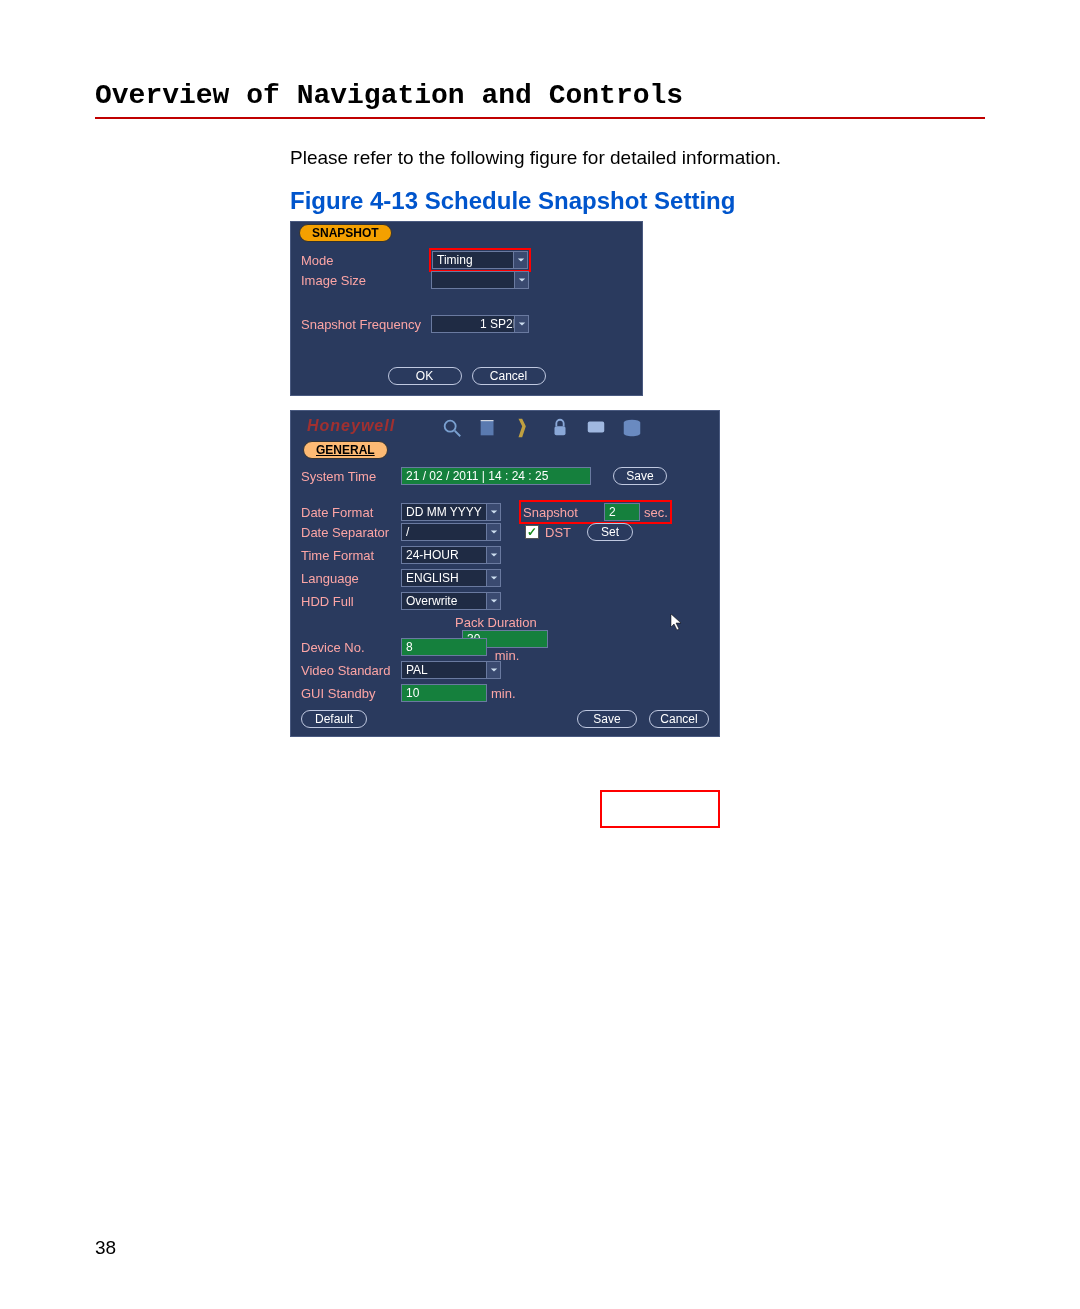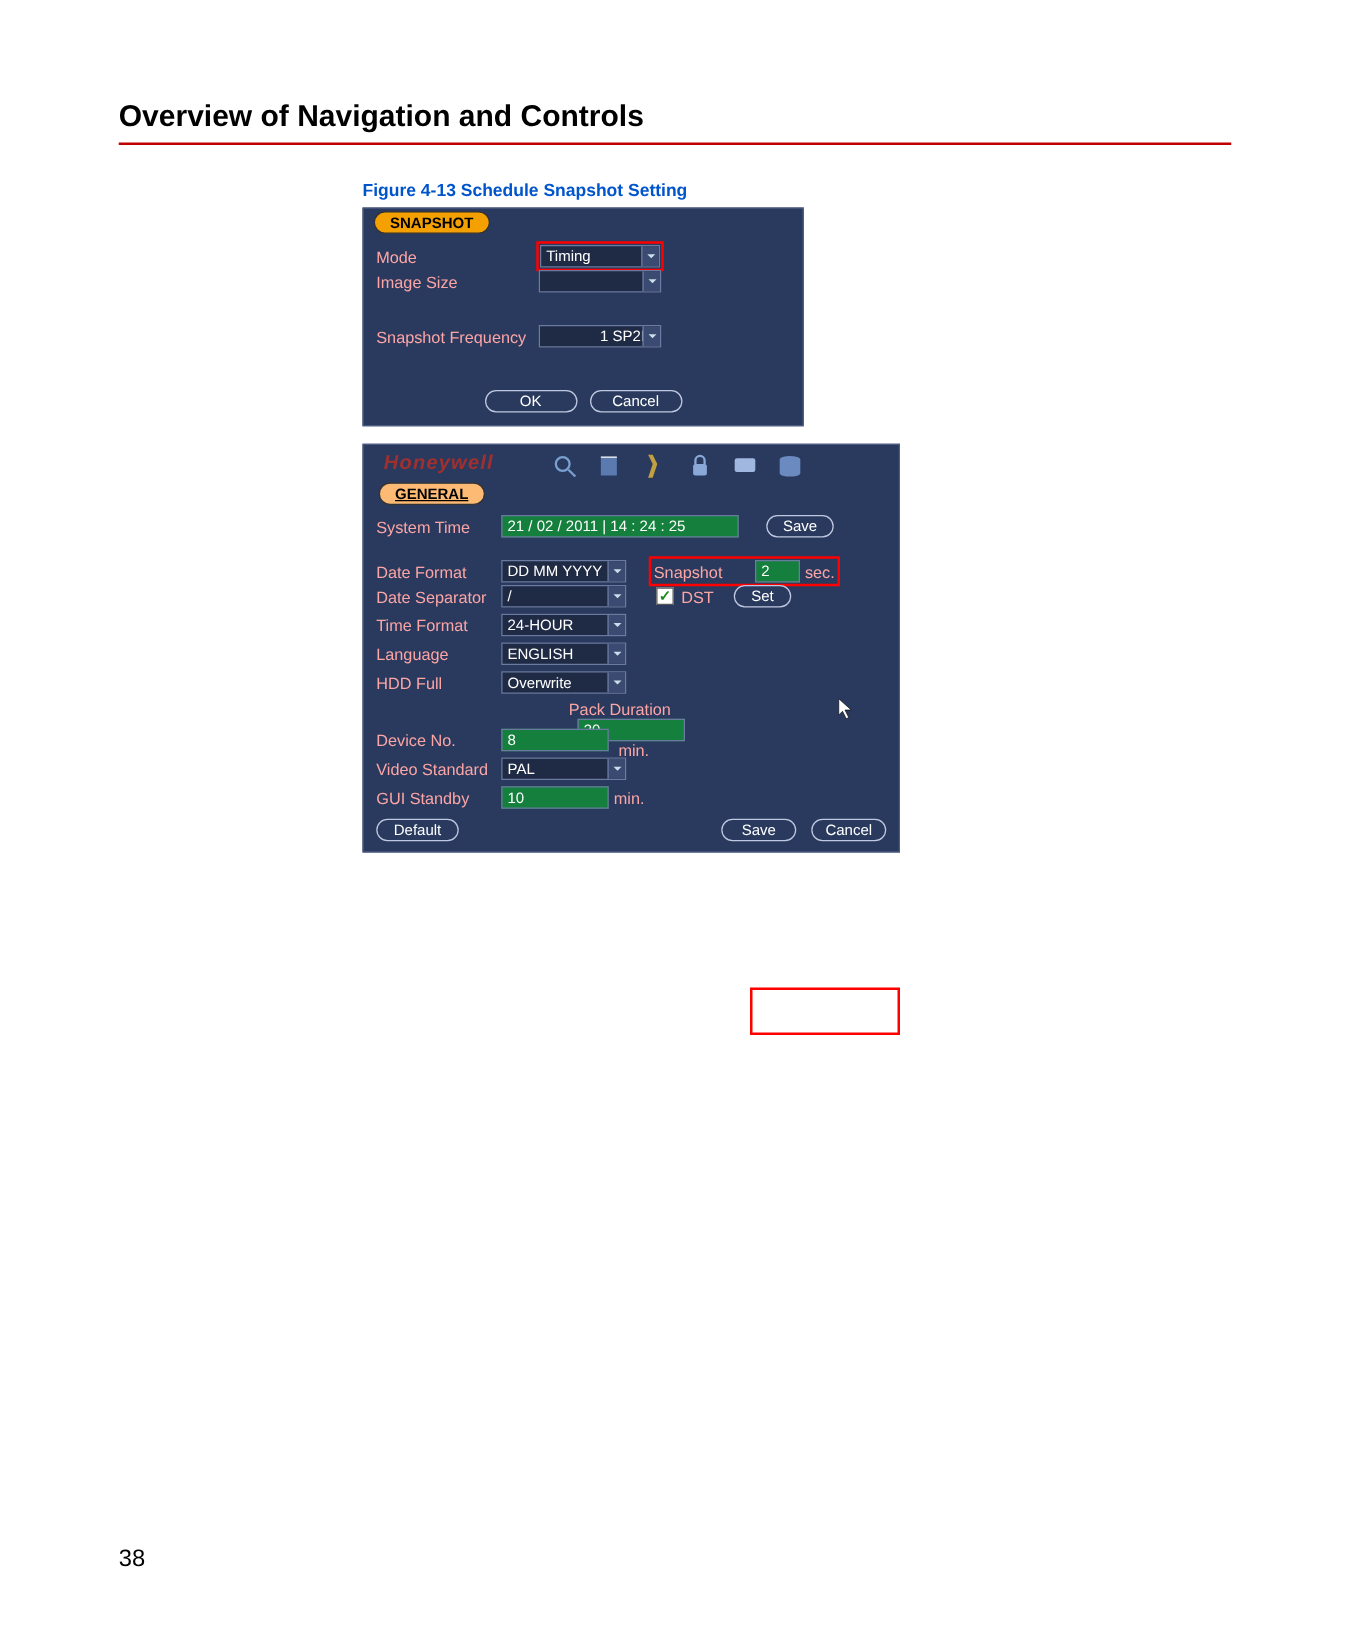--- a/index.html
+++ b/index.html
@@ -8,38 +8,38 @@
     font-family: Arial, Helvetica, sans-serif;
     width: 1080px;
     height: 1309px;
     position: relative;
     color: #000;
   }
   .page {
     padding: 80px 95px 0 95px;
   }
   .section-title {
-    font-size: 24px;
+    font-size: 28px;
     font-weight: bold;
-    font-family: Liberation Sans, sans-serif;
+    font-family: Liberation Mono, monospace;
   }
   .red-rule {
     border: none;
     border-top: 2px solid #c00000;
     margin-top: 6px;
     margin-bottom: 28px;
   }
   .body-text {
     margin-left: 195px;
     font-size: 19px;
     margin-bottom: 18px;
   }
   .figure-caption {
     margin-left: 195px;
-    font-size: 14px;
+    font-size: 24px;
     font-weight: bold;
     color: #0055cc;
     margin-bottom: 6px;
   }
   .figure-wrap { margin-left: 195px; }
   .dvr-panel {
     background: #2a3a5e;
     border: 1px solid #4a5a80;
     color: #fff;
     font-family: Arial, sans-serif;
@@ -152,20 +152,21 @@
     bottom:50px;
     font-size:19px;
   }
 </style>
 </head>
 <body>
 
 <div class="page">
   <div class="section-title">Overview of Navigation and Controls</div>
   <hr class="red-rule">
+  <div class="body-text">Please refer to the following figure for detailed information.</div>
   <div class="figure-caption">Figure 4-13 Schedule Snapshot Setting</div>
 
   <div class="figure-wrap">
 
     <div class="dvr-panel panel1">
       <div class="tab-chip" style="left:8px; top:2px;">SNAPSHOT</div>
 
       <div class="row" style="top:26px;">
         <span class="lbl" style="width:128px;">Mode</span>
         <div class="highlight-red" style="padding:1px;">

